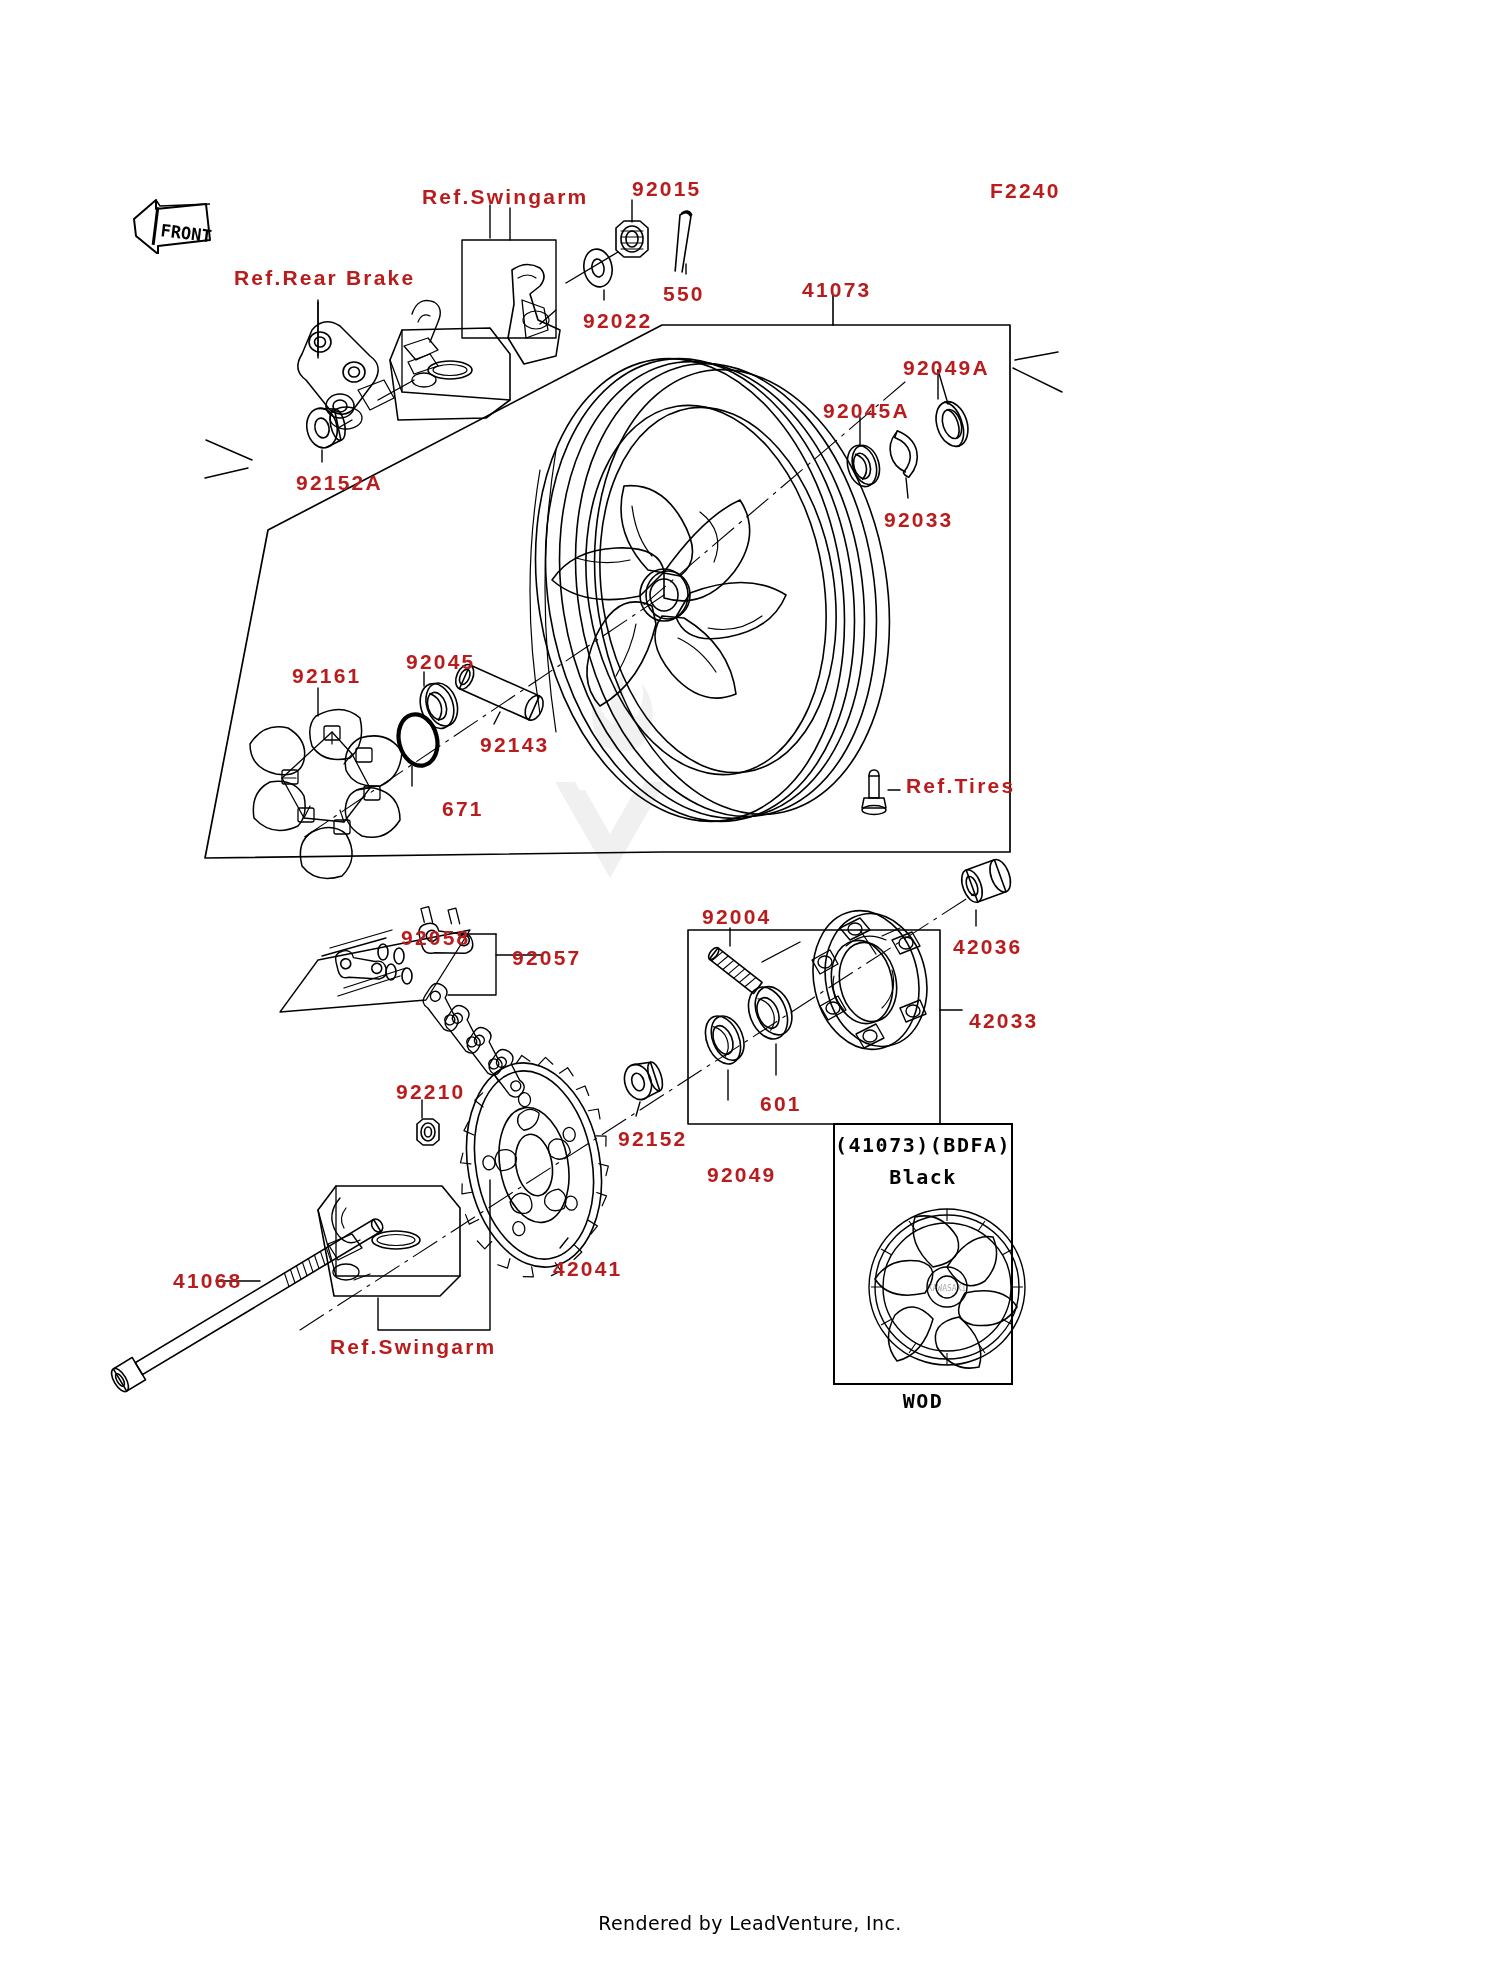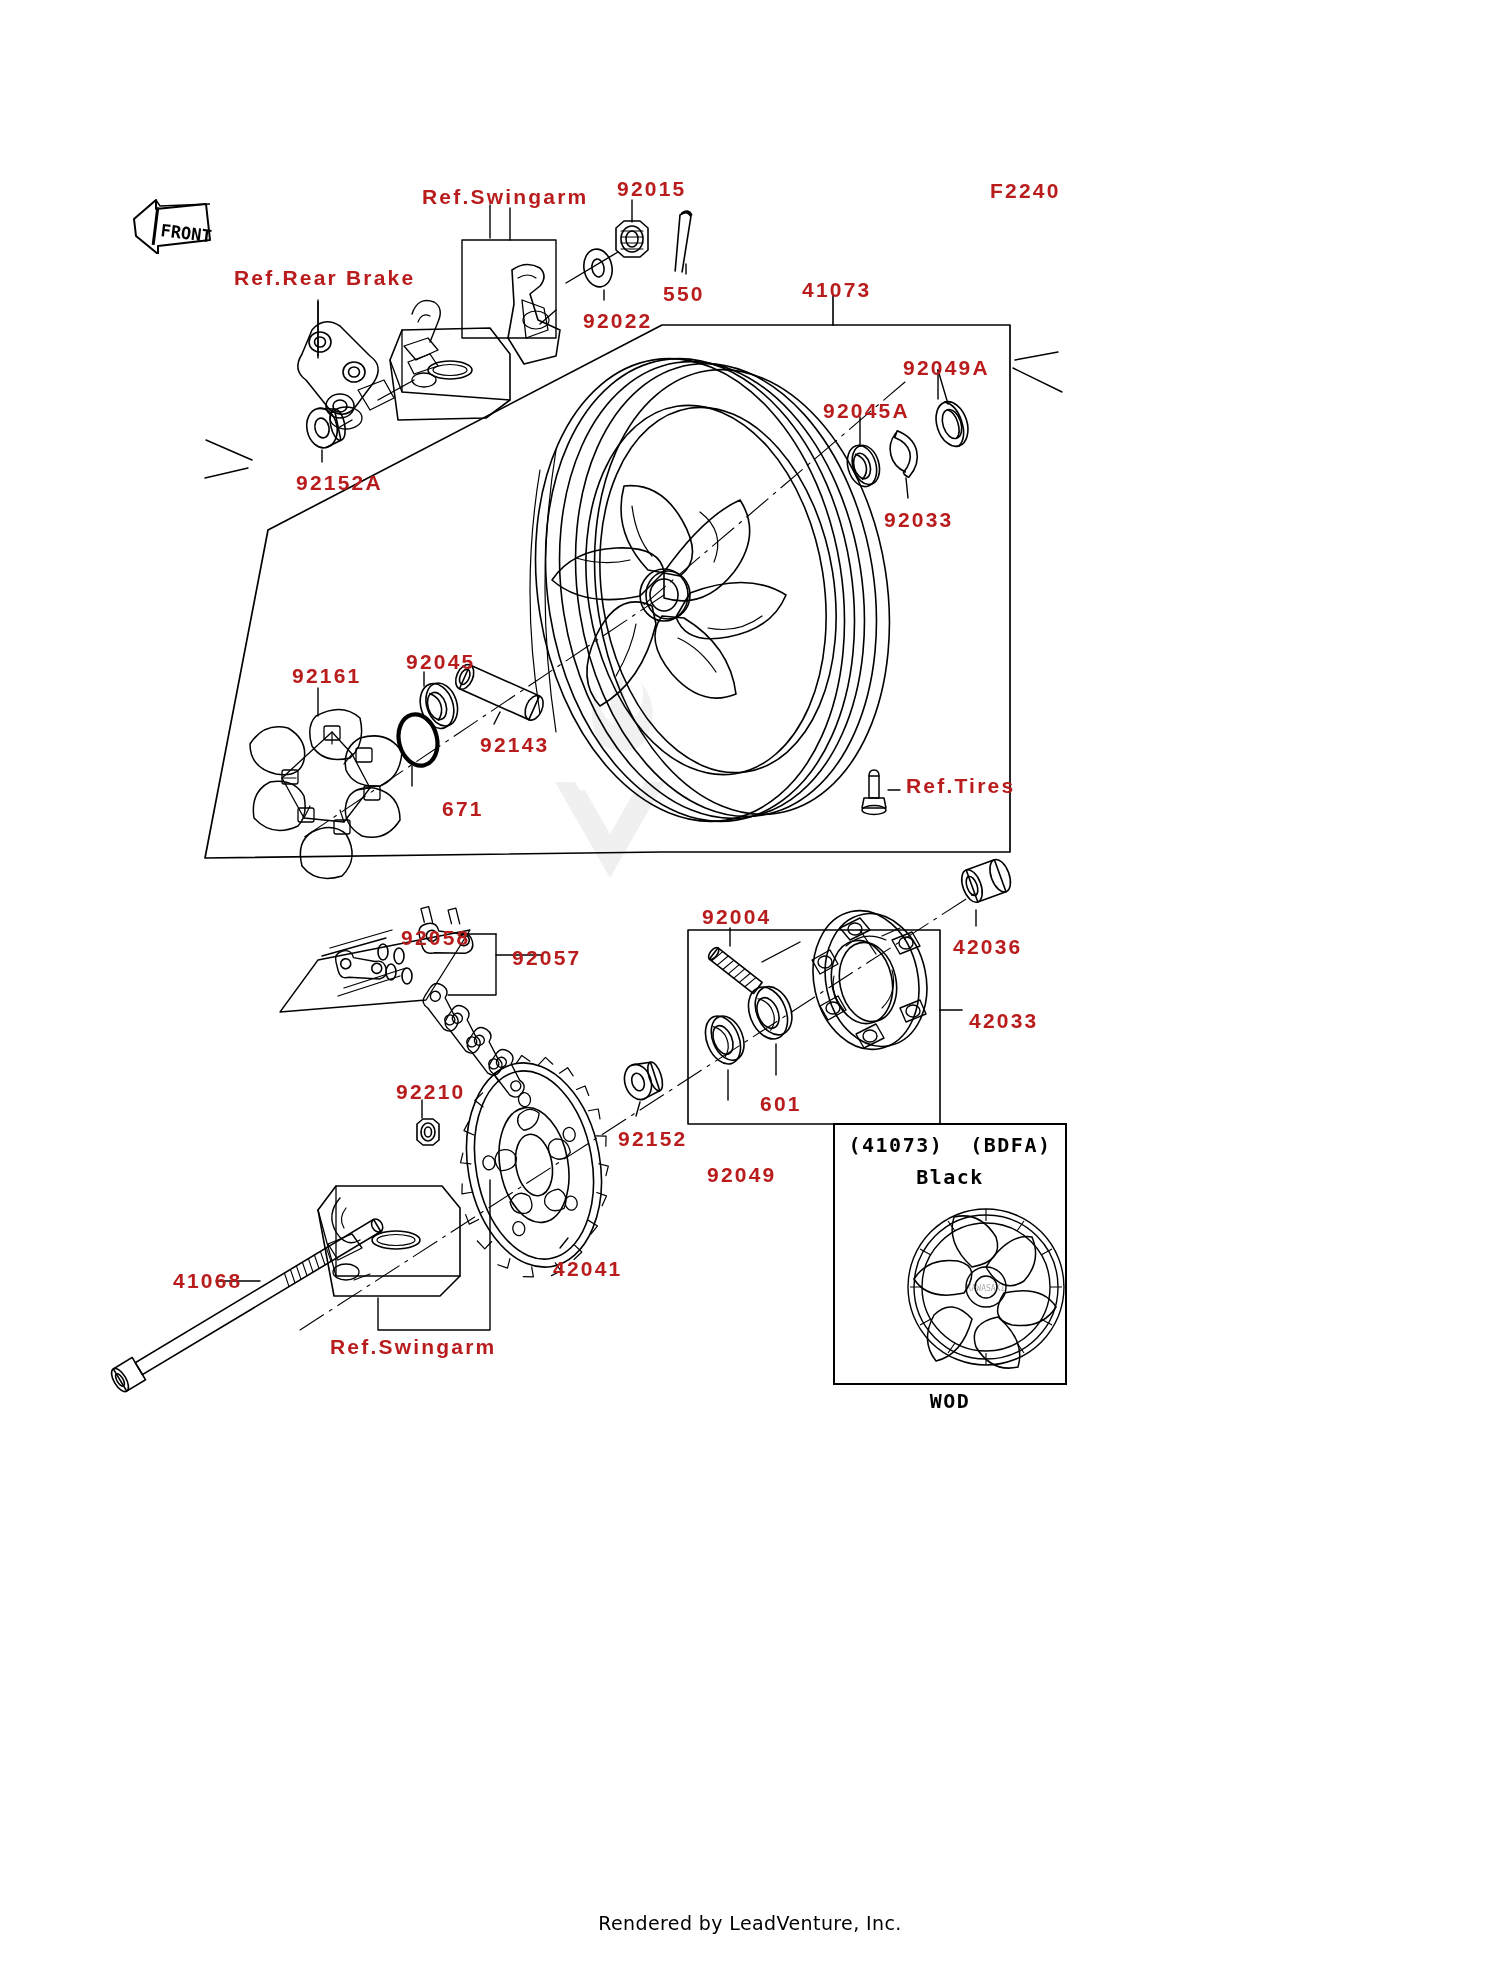--- a/index.html
+++ b/index.html
@@ -59,24 +59,23 @@
   }
   .wm-text {
     left: 380px; top: 852px;
     font-size: 44px;
     letter-spacing: 20px;
     font-weight: 500;
   }
   .inset-box {
     position: absolute;
     left: 833px; top: 1123px;
-    width: 234px; height: 262px;
+    width: 180px; height: 262px;
     border: 2px solid #000;
     background: #fff;
-    padding-left: 39px;
   }
   .inset-hdr {
     position: absolute;
     top: 8px; left: 0; right: 0;
     display: flex;
     justify-content: space-around;
     font-weight: bold;
     font-size: 20px;
     letter-spacing: 1.5px;
   }
@@ -523,21 +522,21 @@
   </div>
 
   <div class="lbl ref" style="left:422px; top:186px;">Ref.Swingarm</div>
 
   <div class="lbl ref" style="left:234px; top:267px;">Ref.Rear Brake</div>
 
   <div class="lbl ref" style="left:906px; top:775px;">Ref.Tires</div>
 
   <div class="lbl ref" style="left:330px; top:1336px;">Ref.Swingarm</div>
 
-  <div class="lbl code" style="left:617px; top:178px;">92015</div>
+  <div class="lbl code" style="left:632px; top:178px;">92015</div>
   <div class="lbl code" style="left:583px; top:310px;">92022</div>
   <div class="lbl code" style="left:663px; top:283px;">550</div>
   <div class="lbl code" style="left:802px; top:279px;">41073</div>
   <div class="lbl code" style="left:903px; top:357px;">92049A</div>
   <div class="lbl code" style="left:823px; top:400px;">92045A</div>
   <div class="lbl code" style="left:884px; top:509px;">92033</div>
   <div class="lbl code" style="left:296px; top:472px;">92152A</div>
   <div class="lbl code" style="left:292px; top:665px;">92161</div>
   <div class="lbl code" style="left:406px; top:651px;">92045</div>
   <div class="lbl code" style="left:480px; top:734px;">92143</div>

